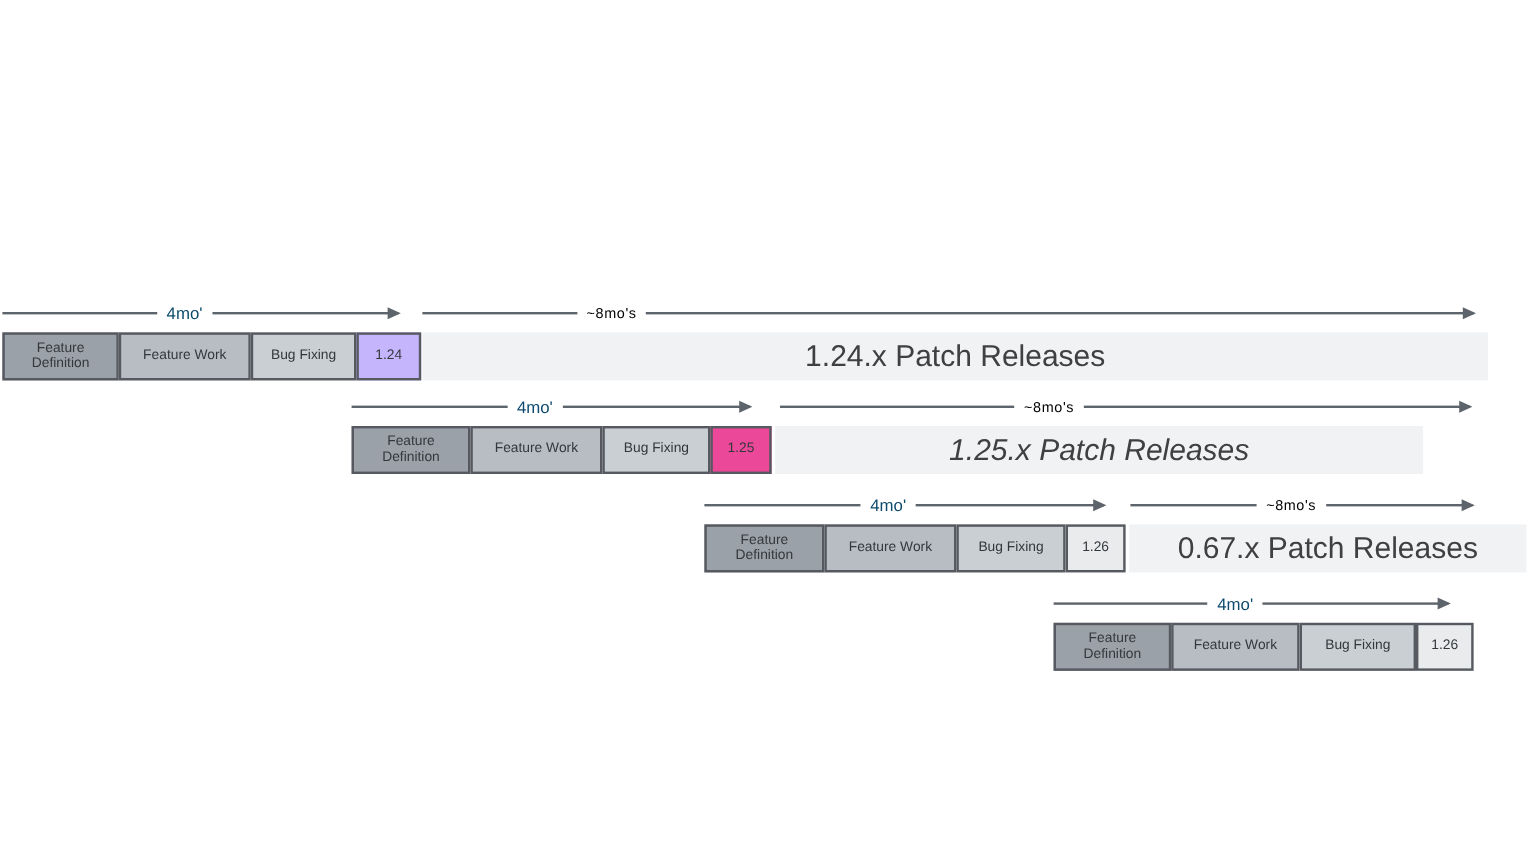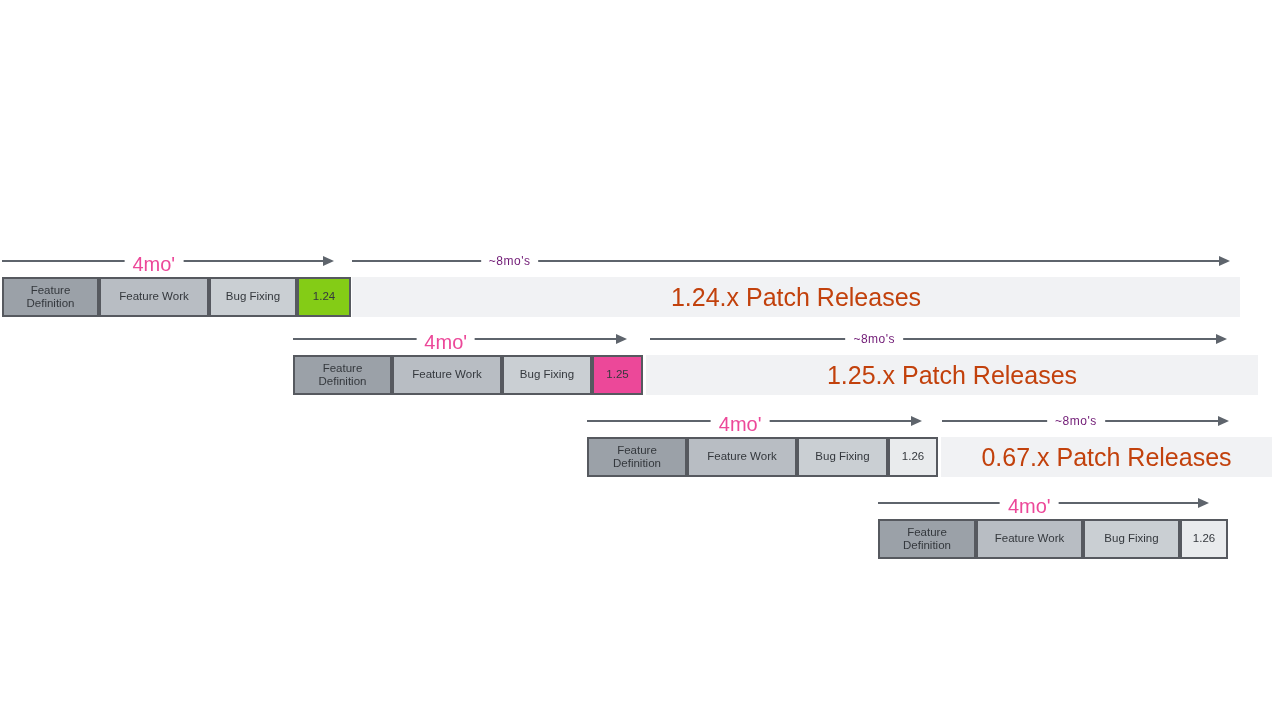--- a/index.html
+++ b/index.html
@@ -26,22 +26,22 @@
     border-top: 5px solid transparent;
     border-bottom: 5px solid transparent;
   }
   .arrow-label {
     position: absolute;
     transform: translateX(-50%);
     background: #ffffff;
     white-space: nowrap;
     padding: 0 8px;
   }
-  .lbl-4mo  { top: -9px; font-size: 20px; color: #ec4899; }
-  .lbl-8mo  { top: -8px; font-size: 12px; color: #701a75; letter-spacing: 0.5px; }
+  .lbl-4mo  { top: -9px; font-size: 14px; color: #0c4a6e; }
+  .lbl-8mo  { top: -8px; font-size: 12px; color: #000000; letter-spacing: 0.5px; }
   
   .pbox {
     position: absolute;
     height: 40px;
     box-sizing: border-box;
     border: 2px solid #56595f;
     display: flex;
     align-items: center;
     justify-content: center;
     text-align: center;
@@ -51,59 +51,59 @@
     padding: 0 6px;
   }
   
   .patch-bar {
     position: absolute;
     height: 40px;
     display: flex;
     align-items: center;
     justify-content: center;
     font-size: 25px;
-    color: #c2410c;
+    color: #404040;
     white-space: nowrap;
   }
 </style>
 </head>
 <body>
 
 <div class="canvas">
 
   <div>
     <div class="arrow" style="left:2px;top:260px;width:330px">
       <span class="head"></span>
       <span class="arrow-label lbl-4mo" style="left:46%">4mo'</span>
     </div>
     <div class="arrow" style="left:352px;top:260px;width:876px">
       <span class="head"></span>
       <span class="arrow-label lbl-8mo" style="left:18%">~8mo's</span>
     </div>
     <div class="pbox" style="left: 2px; top: 277px; width: 97px; background: rgb(155, 161, 168);">Feature Definition</div>
     <div class="pbox" style="left: 99px; top: 277px; width: 110px; background: rgb(184, 189, 195);">Feature Work</div>
     <div class="pbox" style="left: 209px; top: 277px; width: 88px; background: rgb(202, 207, 211);">Bug Fixing</div>
-    <div class="pbox" style="left: 297px; top: 277px; width: 54px; background: #84cc16;">1.24</div>
+    <div class="pbox" style="left: 297px; top: 277px; width: 54px; background: #c4b5fd;">1.24</div>
     <div class="patch-bar" style="left: 352px; top: 277px; width: 888px; background: rgb(241, 242, 244);">1.24.x Patch Releases</div>
   </div>
 
   <div>
     <div class="arrow" style="left:293px;top:338px;width:332px">
       <span class="head"></span>
       <span class="arrow-label lbl-4mo" style="left:46%">4mo'</span>
     </div>
     <div class="arrow" style="left:650px;top:338px;width:575px">
       <span class="head"></span>
       <span class="arrow-label lbl-8mo" style="left:39%">~8mo's</span>
     </div>
     <div class="pbox" style="left: 293px; top: 355px; width: 99px; background: rgb(155, 161, 168);">Feature Definition</div>
     <div class="pbox" style="left: 392px; top: 355px; width: 110px; background: rgb(184, 189, 195);">Feature Work</div>
     <div class="pbox" style="left: 502px; top: 355px; width: 90px; background: rgb(202, 207, 211);">Bug Fixing</div>
     <div class="pbox" style="left: 592px; top: 355px; width: 51px; background: #ec4899;">1.25</div>
-    <div class="patch-bar" style="left: 646px; top: 355px; width: 612px; background: rgb(241, 242, 244);">1.25.x Patch Releases</div>
+    <div class="patch-bar" style="left: 646px; top: 355px; width: 540px; background: rgb(241, 242, 244); font-style: italic;">1.25.x Patch Releases</div>
   </div>
 
   <div>
     <div class="arrow" style="left:587px;top:420px;width:333px">
       <span class="head"></span>
       <span class="arrow-label lbl-4mo" style="left:46%">4mo'</span>
     </div>
     <div class="arrow" style="left:942px;top:420px;width:285px">
       <span class="head"></span>
       <span class="arrow-label lbl-8mo" style="left:47%">~8mo's</span>

